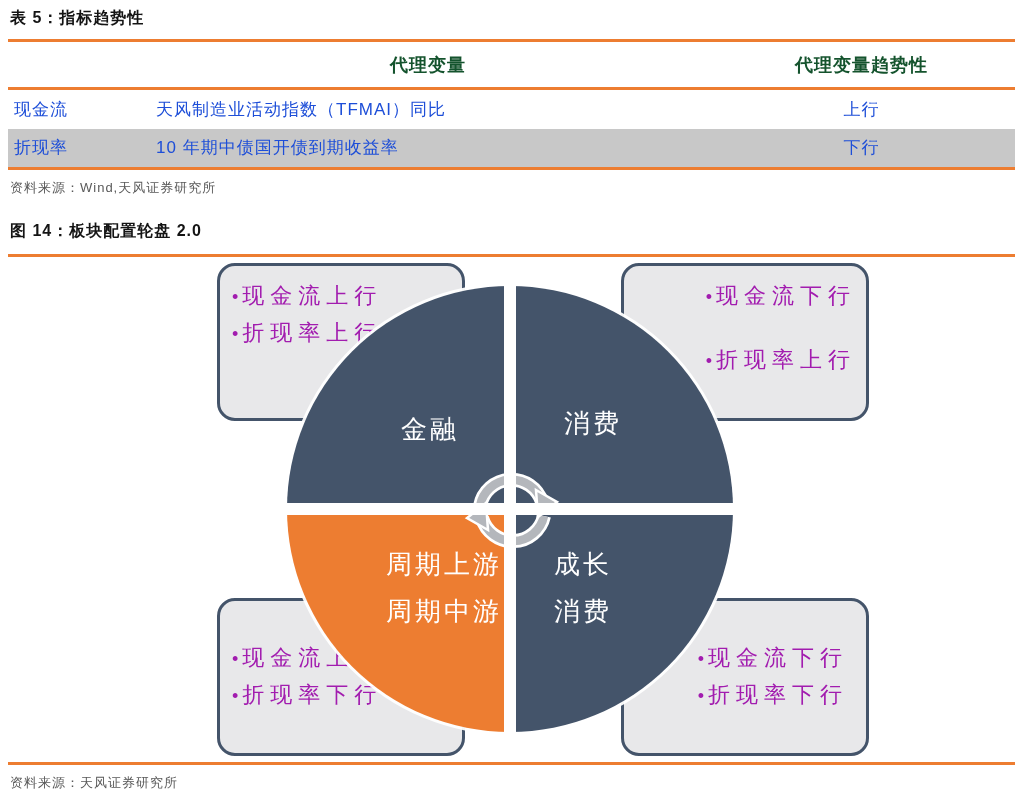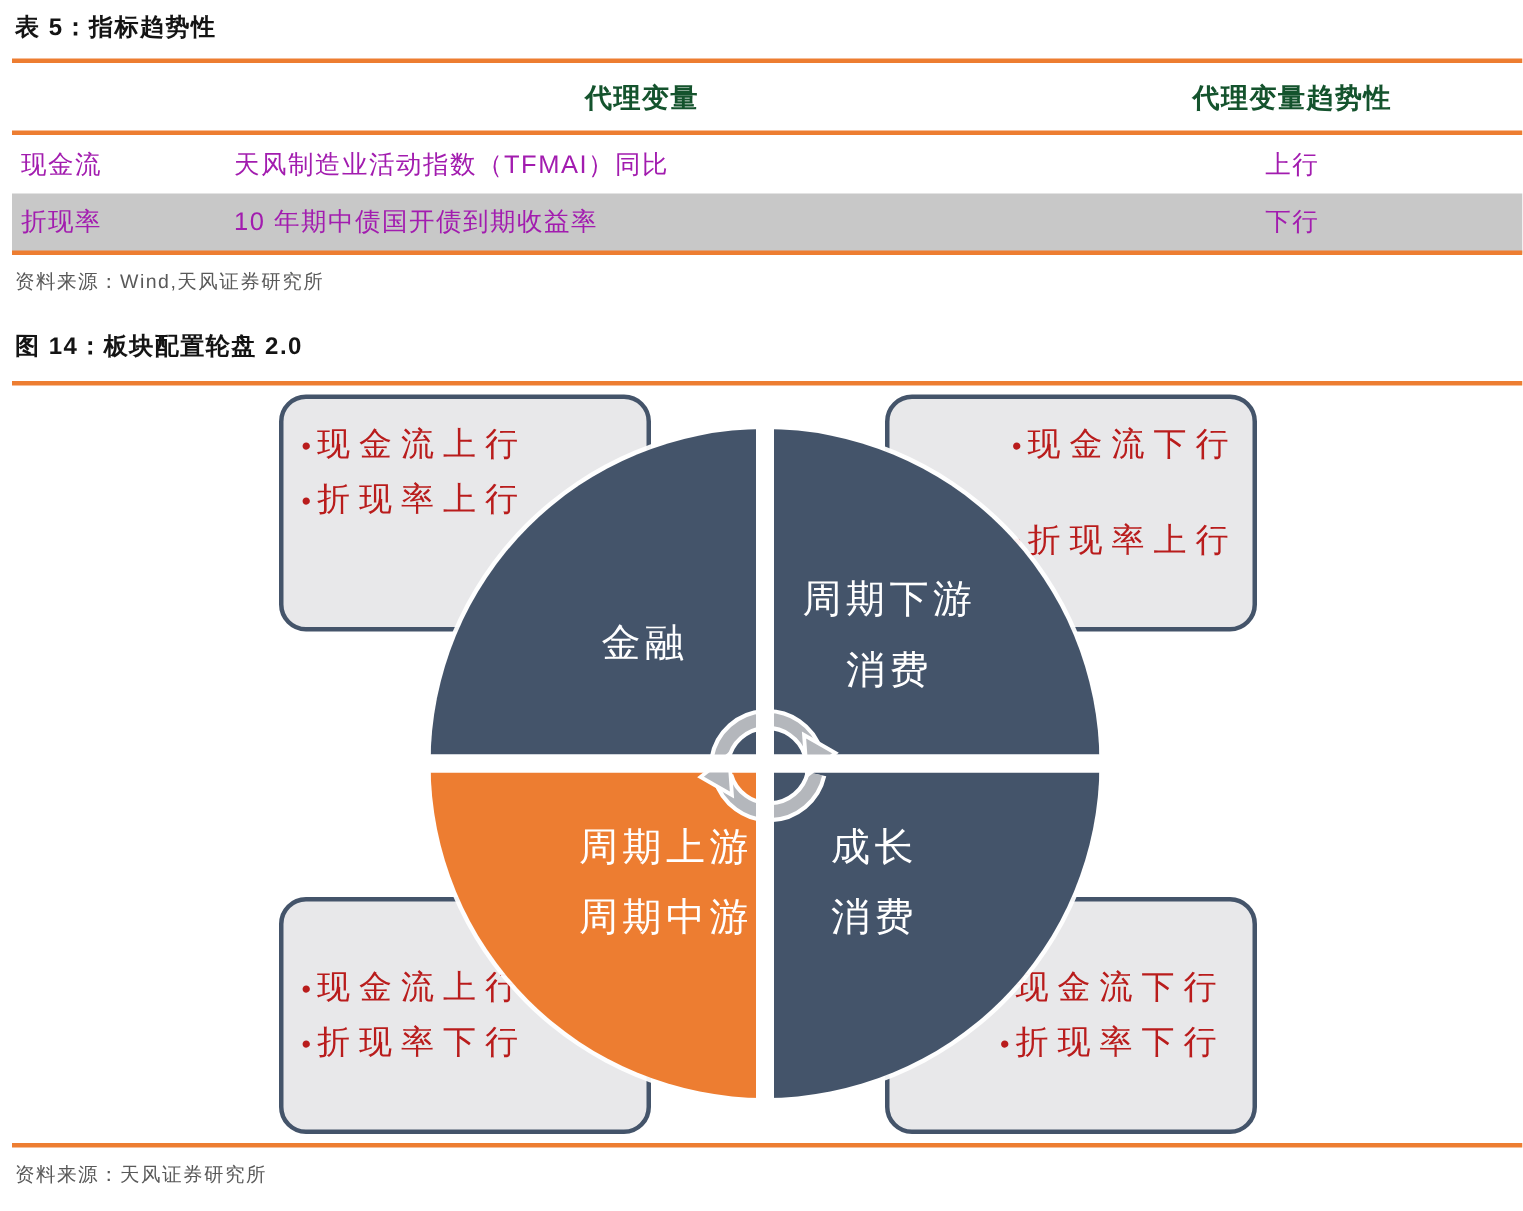--- a/index.html
+++ b/index.html
@@ -8,38 +8,38 @@
          font-family:"Liberation Sans","DejaVu Sans",sans-serif; color:#404040; }
   .page { position:relative; width:1015px; height:807px; padding-top:8px; }
 
   .doc-title { font-size:16px; font-weight:bold; color:#141414; margin:0 0 10px 10px; letter-spacing:1px; }
 
   
   table { border-collapse:collapse; width:1007px; margin-left:8px;
           border-top:3px solid #ED7D31; border-bottom:3px solid #ED7D31; }
   thead tr { border-bottom:3px solid #ED7D31; }
   th { height:48px; font-size:18px; font-weight:bold; color:#14532d; text-align:center; letter-spacing:1px; }
-  td { height:40px; font-size:17px; color:#a21caf; vertical-align:middle; letter-spacing:1px; }
+  td { height:40px; font-size:17px; color:#1d4ed8; vertical-align:middle; letter-spacing:1px; }
   td.c1 { padding-left:6px; width:140px; }
   td.c2 { padding-left:8px; width:560px; }
   td.c3, th.c3 { text-align:center; }
   tr.alt { background:#C8C8C8; }
 
   .source { font-size:13px; color:#595959; margin:9px 0 0 10px; letter-spacing:1px; }
 
   .fig-title { margin:24px 0 12px 10px; }
   .rule { height:3px; background:#ED7D31; width:1007px; margin-left:8px; }
 
   
   .figure { position:relative; width:1015px; height:505px; }
 
   .callout { position:absolute; width:248px; height:158px; background:#E8E8EA;
              border:3px solid #44546A; border-radius:18px; z-index:1;
-             font-size:22px; color:#b91c1c; letter-spacing:6px; line-height:35px;
-             display:flex; flex-direction:column; }
+             font-size:22px; color:#a21caf; letter-spacing:6px; line-height:35px;
+             display:flex; flex-direction:column;margin-left:31px; }
   .callout .cl { white-space:nowrap; }
   .blt { letter-spacing:0; margin-right:4px; font-size:18px; }
   .co-tl { left:186px; top:6px;   padding:12px 0 0 12px; }
   .co-tr { left:590px; top:6px;   padding:12px 10px 0 0; align-items:flex-end;gap:27px; }
   .co-bl { left:186px; top:341px; padding-left:12px; justify-content:center; }
   .co-br { left:590px; top:341px; padding-right:18px; justify-content:center; align-items:flex-end; }
 
   .wheel { position:absolute; left:287px; top:29px; width:446px; height:446px;
            border-radius:50%; overflow:hidden; background:#fff; z-index:2;
            box-shadow:0 0 0 3px rgba(255,255,255,.95);
@@ -127,21 +127,20 @@
       <polygon points="24,68 3,56 22,41" fill="#B4B7BC" stroke="#FFFFFF" stroke-width="2.5"></polygon>
     </svg>
 
     <div class="gapbar gap-v"></div>
     <div class="gapbar gap-h"></div>
 
     <div class="qlabel" style="left:430px; top:172px;">
       <div>金融</div>
     </div>
     <div class="qlabel" style="left:593px; top:166px;">
-      <div>周期下游</div>
       <div>消费</div>
     </div>
     <div class="qlabel" style="left:444px; top:331px;">
       <div>周期上游</div>
       <div>周期中游</div>
     </div>
     <div class="qlabel" style="left:583px; top:331px;">
       <div>成长</div>
       <div>消费</div>
     </div>

